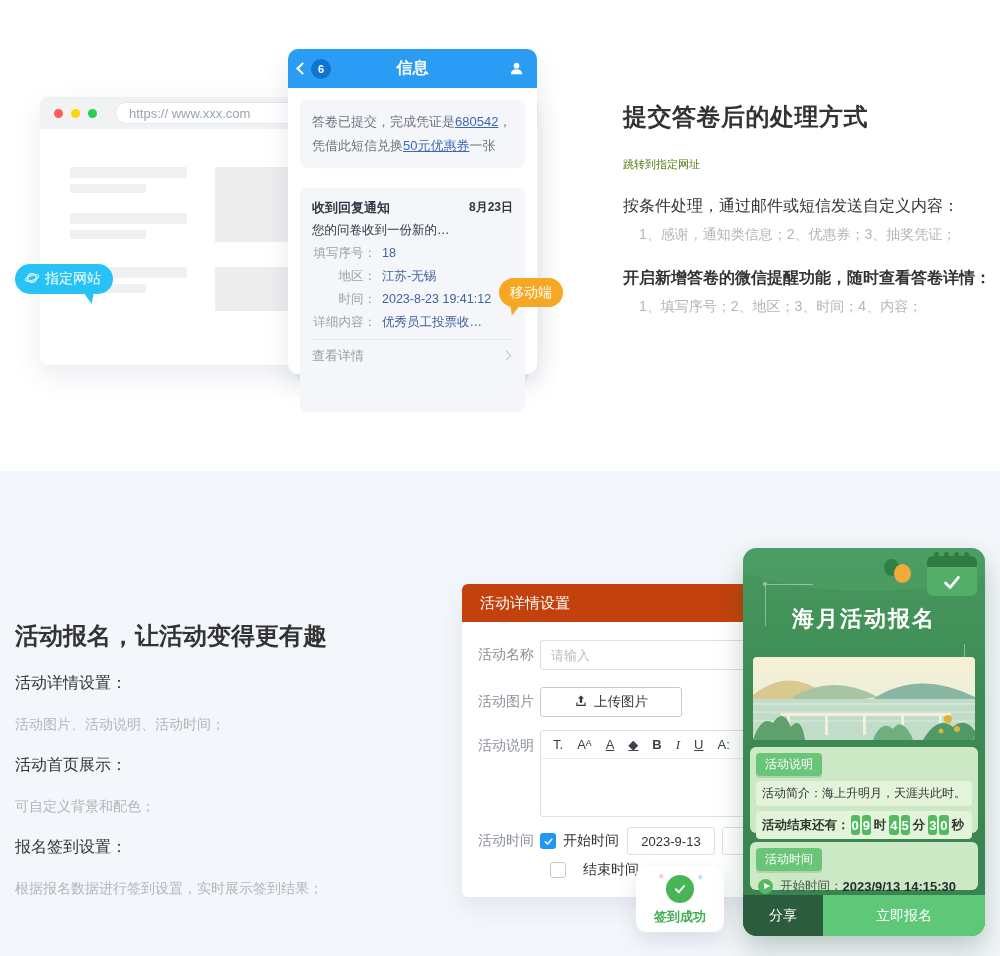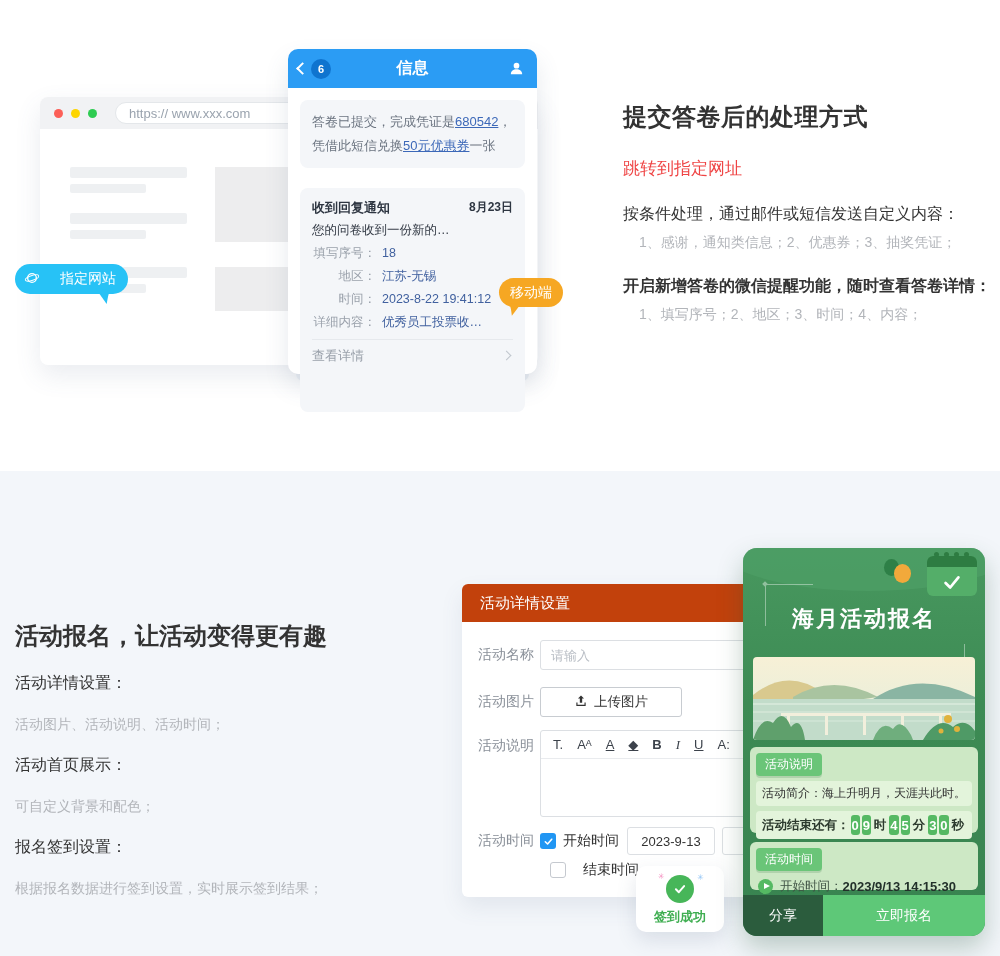--- a/index.html
+++ b/index.html
@@ -13,21 +13,21 @@
   .browser-bar { height:32px; background:#f1f2f4; border-radius:8px 8px 0 0; display:flex; align-items:center; padding:0 14px; }
   .dot { width:9px; height:9px; border-radius:50%; margin-right:8px; }
   .dot.r{ background:#fc5f57; } .dot.y{ background:#fdd500; } .dot.g{ background:#2ecc51; }
   .url-pill { margin-left:10px; flex:1; height:22px; background:#fff; border:1px solid #e4e7ea; border-radius:12px;
               display:flex; align-items:center; padding:0 13px; color:#9aa3ae; font-size:13px; }
   .sk { position:absolute; background:#eef0f2; border-radius:2px; }
   .skb { position:absolute; background:#ededee; }
 
   
   .bubble-site { position:absolute; left:15px; top:264px; height:30px; background:#27c2f6; border-radius:16px;
-                 color:#fff; font-size:14px; display:flex; align-items:center; gap:20px; padding:0 12px 0 9px; z-index:4; }
+                 color:#fff; font-size:14px; display:flex; align-items:center; gap:5px; padding:0 12px 0 9px; z-index:4; }
   .bubble-site::after { content:""; position:absolute; bottom:-9px; right:20px; width:0; height:0;
                  border:7px solid transparent; border-top-color:#27c2f6; border-right-color:#27c2f6; transform:rotate(10deg); }
 
   
   .panel-stack1 { position:absolute; left:296px; top:374px; width:233px; height:7px; background:#e9edf2; border-radius:0 0 8px 8px; z-index:2; }
   .panel-stack2 { position:absolute; left:305px; top:381px; width:215px; height:6px; background:#f2f5f8; border-radius:0 0 8px 8px; z-index:2; }
   .panel { position:absolute; left:288px; top:49px; width:249px; height:325px; background:#fff; border-radius:10px;
            box-shadow:0 12px 24px rgba(80,100,130,.14); z-index:3; }
   .panel-header { height:39px; background:#2b9cf4; border-radius:10px 10px 0 0; position:relative;
                   display:flex; align-items:center; justify-content:center; color:#fff; font-size:16px; font-weight:700; }
@@ -54,21 +54,21 @@
 
   
   .bubble-mobile { position:absolute; left:499px; top:278px; height:29px; background:#f6a723; border-radius:15px;
                    color:#fff; font-size:14px; display:flex; align-items:center; padding:0 11px; z-index:5; }
   .bubble-mobile::after { content:""; position:absolute; bottom:-8px; left:12px; width:0; height:0;
                    border:6px solid transparent; border-top-color:#f6a723; border-left-color:#f6a723; transform:rotate(-8deg); }
 
   
   .feature-top { position:absolute; left:623px; top:101px; width:372px; z-index:1; }
   .feature-top h2 { font-size:24px; color:#333; font-weight:600; letter-spacing:.5px; }
-  .f-line  { margin-top:24px; font-size:17px; color:#ef4444; }
+  .f-line  { margin-top:24px; font-size:11px; color:#4d7c0f; }
   .f-head  { margin-top:24px; font-size:16px; color:#333; font-weight:500; }
   .f-head.bold { font-weight:700; }
   .f-sub   { margin-top:9px; font-size:14px; color:#b2b5ba;margin-left:16px; }
 
   
   .feature-bottom { position:absolute; left:15px; top:620px; width:440px; }
   .feature-bottom h2 { font-size:24px; color:#333; font-weight:600; }
   .g-head { margin-top:21px; font-size:16px; color:#333; font-weight:500; }
   .g-desc { margin-top:22px; font-size:14px; color:#b2b5ba; }
 
@@ -211,21 +211,21 @@
       <div class="nrow">
         <span class="lab">填写序号：</span>
         <span class="val">18</span>
       </div>
       <div class="nrow">
         <span class="lab">地区：</span>
         <span class="val">江苏-无锡</span>
       </div>
       <div class="nrow">
         <span class="lab">时间：</span>
-        <span class="val">2023-8-22 19:41:12</span>
+        <span class="val">2023-8-23 19:41:12</span>
       </div>
       <div class="nrow">
         <span class="lab">详细内容：</span>
         <span class="val">优秀员工投票收…</span>
       </div>
       <div class="notice-divider"></div>
       <div class="detail-row">
         <span>查看详情</span>
         <span class="chev-r"></span>
       </div>

